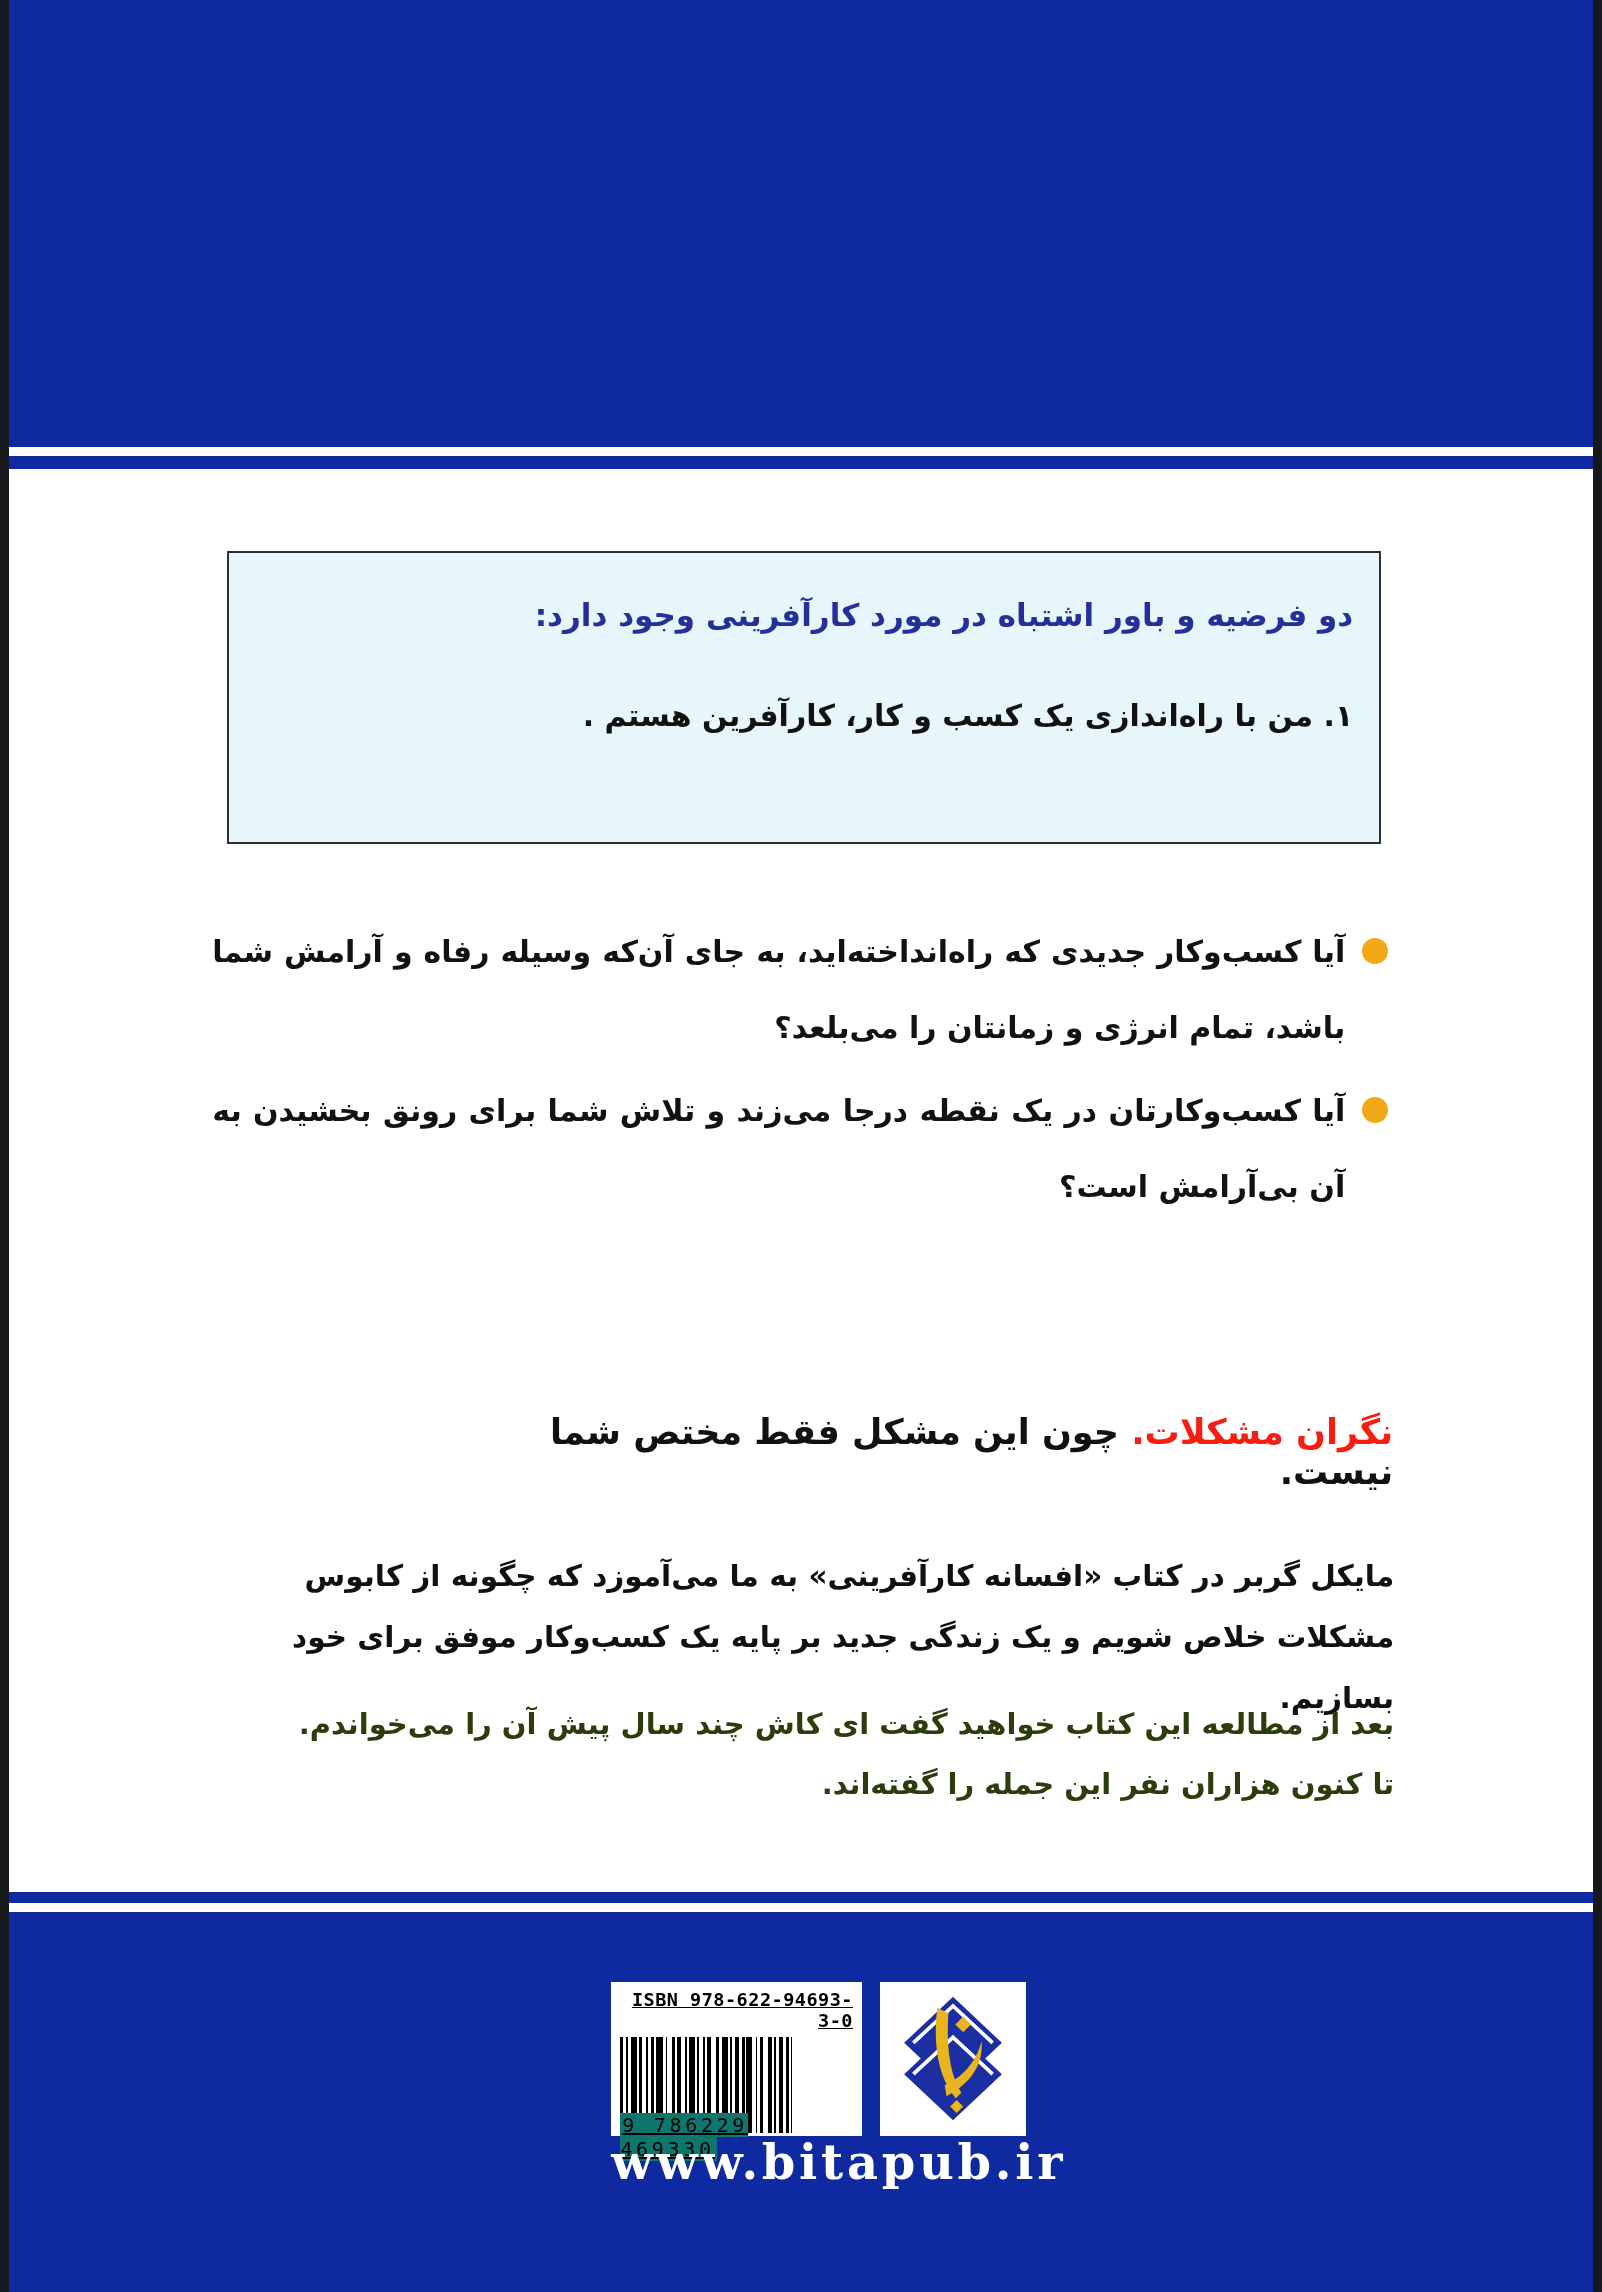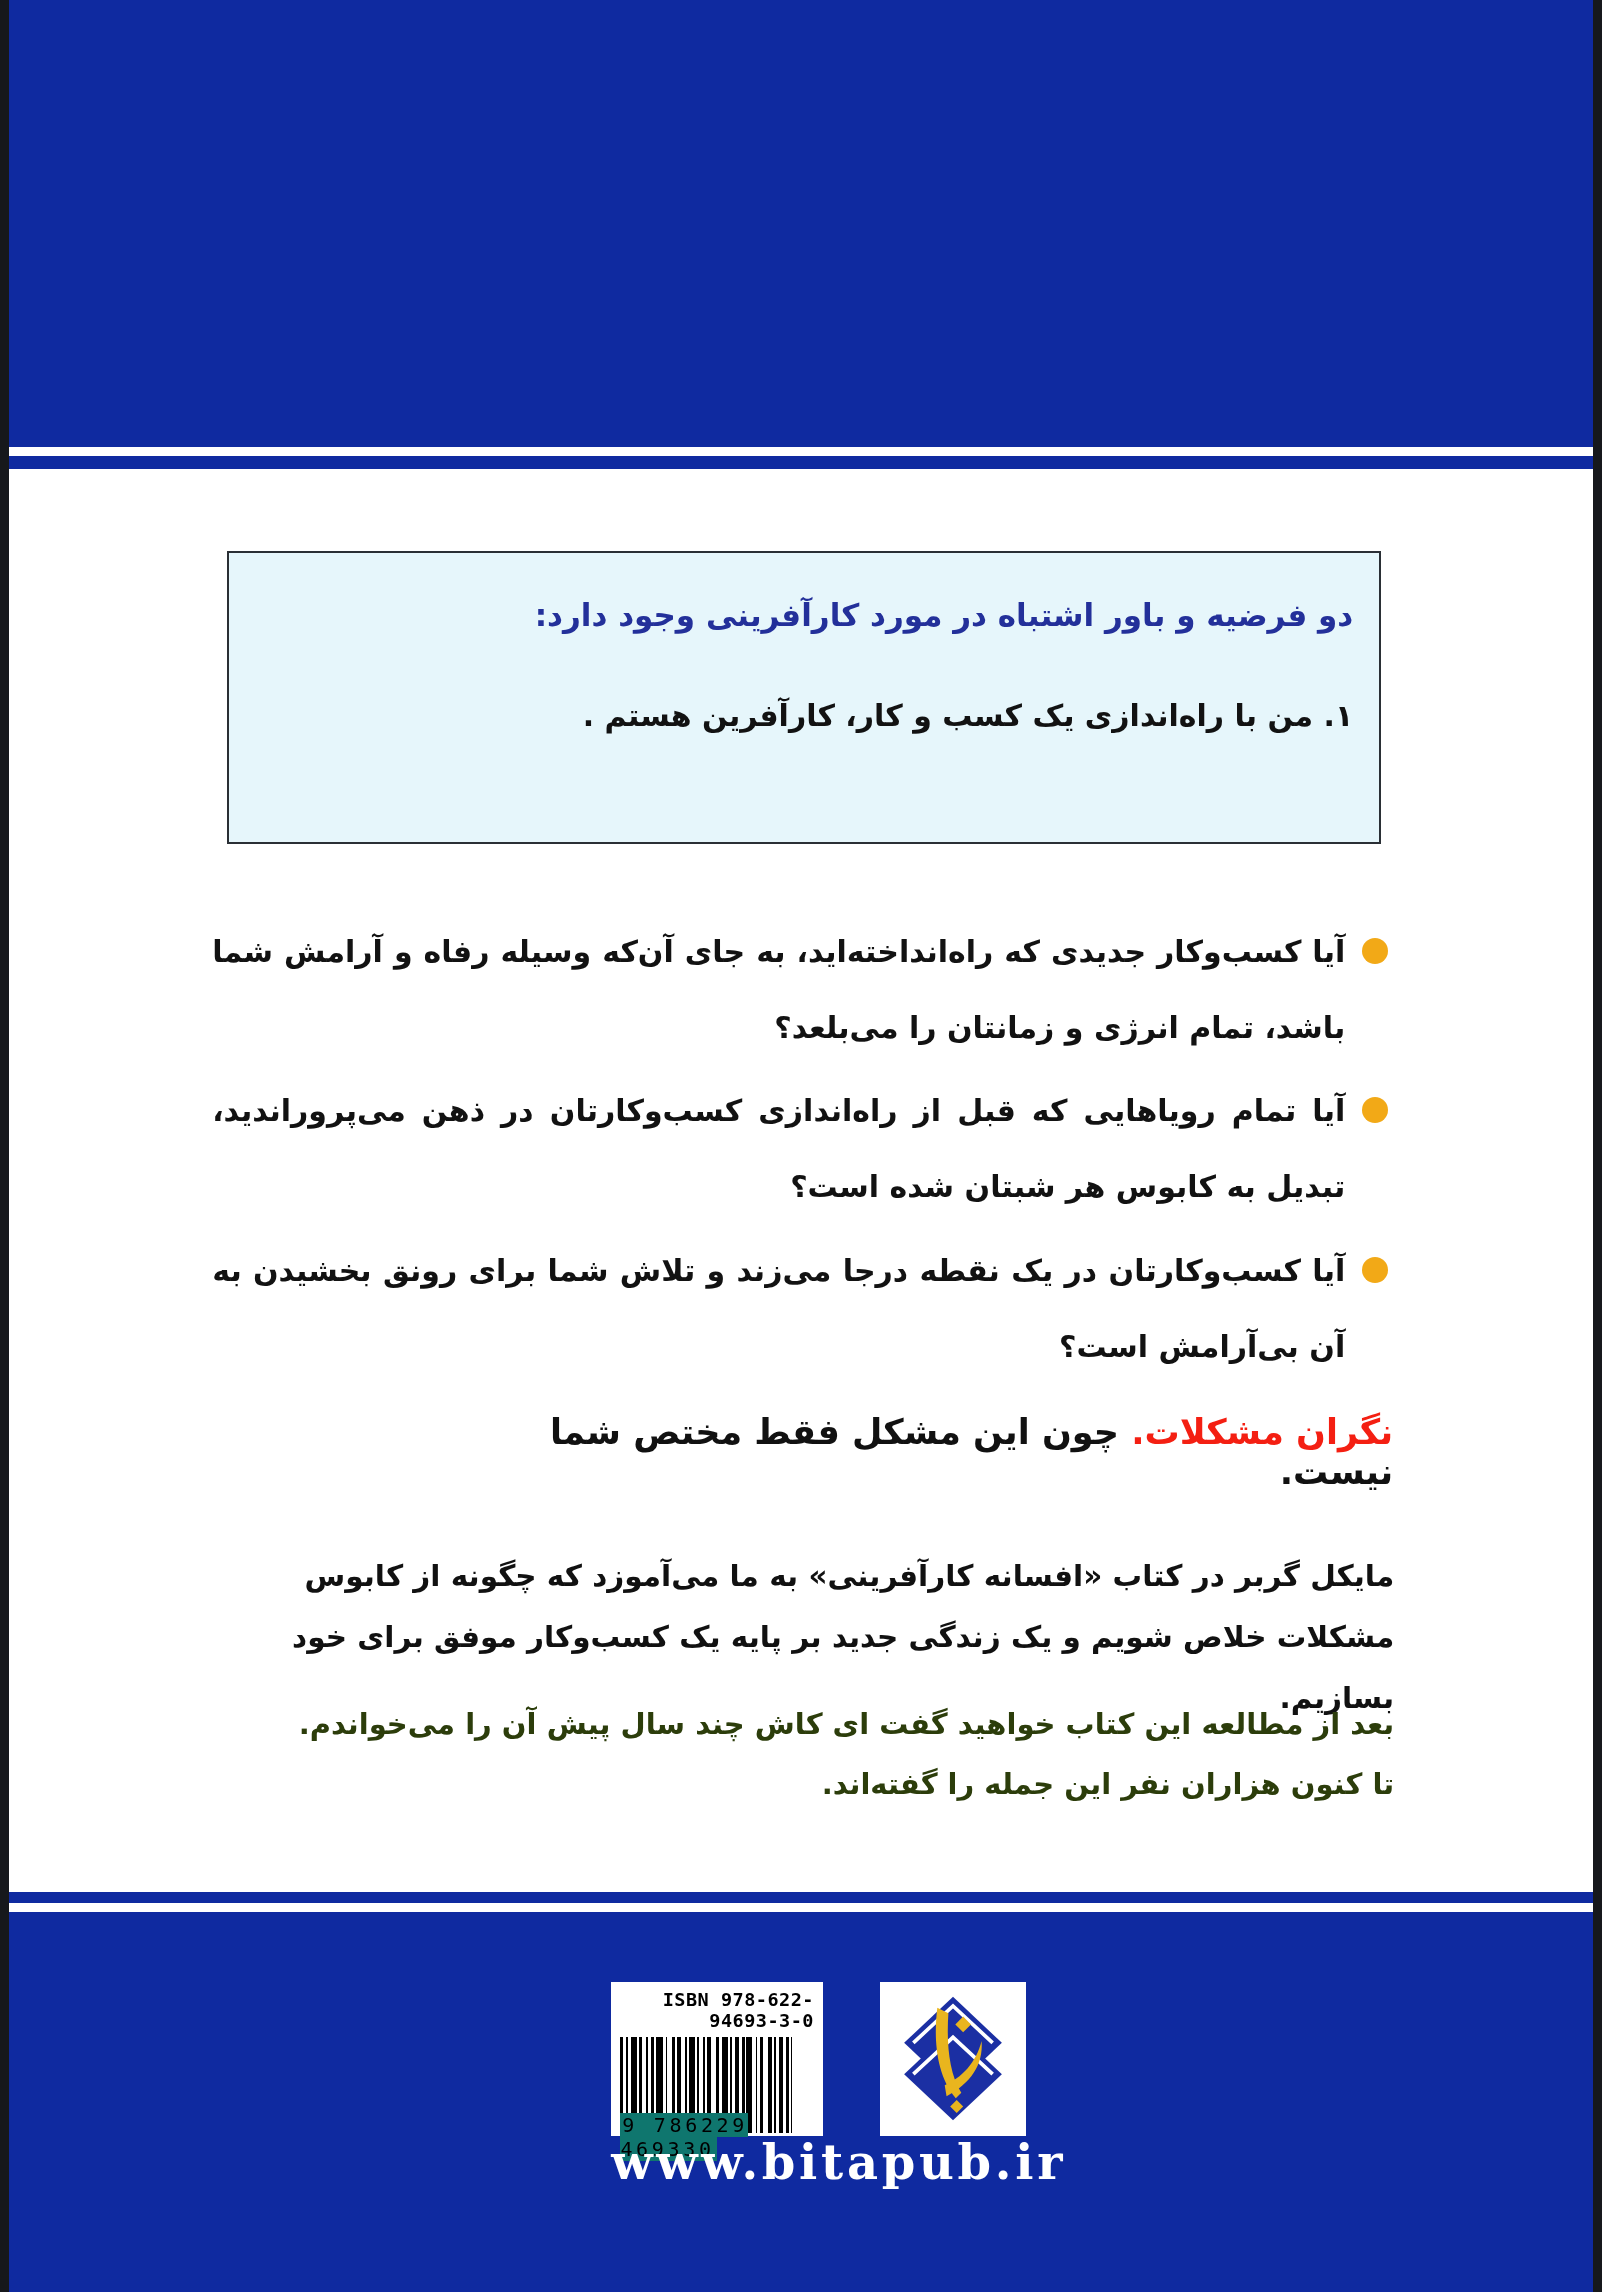--- a/index.html
+++ b/index.html
@@ -52,22 +52,22 @@
   .para {
     position: absolute; left: 194px; width: 1191px; top: 1546px; direction: rtl; text-align: right;
     font-weight: bold; font-size: 29.5px; line-height: 61px; color: #111;
   }
   .closing {
     position: absolute; left: 194px; width: 1191px; top: 1694px; direction: rtl; text-align: right;
     font-weight: bold; font-size: 29px; line-height: 60px; color: #2c3d0b;
   }
 
   .isbn-box {
-    position: absolute; left: 602px; top: 1982px; width: 212px; height: 154px;
-    background: #fff; box-sizing: border-box; padding: 7.4px 9.2px;
+    position: absolute; left: 602px; top: 1982px; width: 251px; height: 154px;
+    background: #fff; box-sizing: border-box; padding: 7.4px 9.2px; text-decoration: underline;
   }
   .isbn-label {
     font-family: "DejaVu Sans Mono", "Liberation Mono", monospace; font-weight: bold;
     font-size: 18.5px; color: #000; text-align: right; letter-spacing: 0.5px;
   }
   .barcode { margin-top: 5.5px; height: 96px; display: flex; align-items: flex-end; gap: 0; }
   .barcode span { display: block; background: #000; height: 100%; }
   .isbn-digits {
     font-family: "DejaVu Sans Mono", "Liberation Mono", monospace; font-size: 20px;
     color: #000; margin-top: -20px; background: transparent; letter-spacing: 3.7px;
@@ -93,24 +93,20 @@
 
   <div class="callout">
     <div class="callout-title">دو فرضیه و باور اشتباه در مورد کارآفرینی وجود دارد:</div>
     <div class="callout-item i1">۱. من با راه‌اندازی یک کسب و کار، کارآفرین هستم .</div>
   </div>
 
   <div class="bullets">
     <div class="bullet">
       <span class="dot"></span>
       <span>آیا کسب‌وکار جدیدی که راه‌انداخته‌اید، به جای آن‌که وسیله رفاه و آرامش شما باشد، تمام انرژی و زمانتان را می‌بلعد؟</span>
-    </div>
-    <div class="bullet">
-      <span class="dot"></span>
-      <span>آیا تمام رویاهایی که قبل از راه‌اندازی کسب‌وکارتان در ذهن می‌پروراندید، تبدیل به کابوس هر شبتان شده است؟</span>
     </div>
     <div class="bullet">
       <span class="dot"></span>
       <span>آیا کسب‌وکارتان در یک نقطه درجا می‌زند و تلاش شما برای رونق بخشیدن به آن بی‌آرامش است؟</span>
     </div>
   </div>
 
   <div class="note">
     <span class="warn">نگران مشکلات.</span><span> چون این مشکل فقط مختص شما نیست.</span>
   </div>

